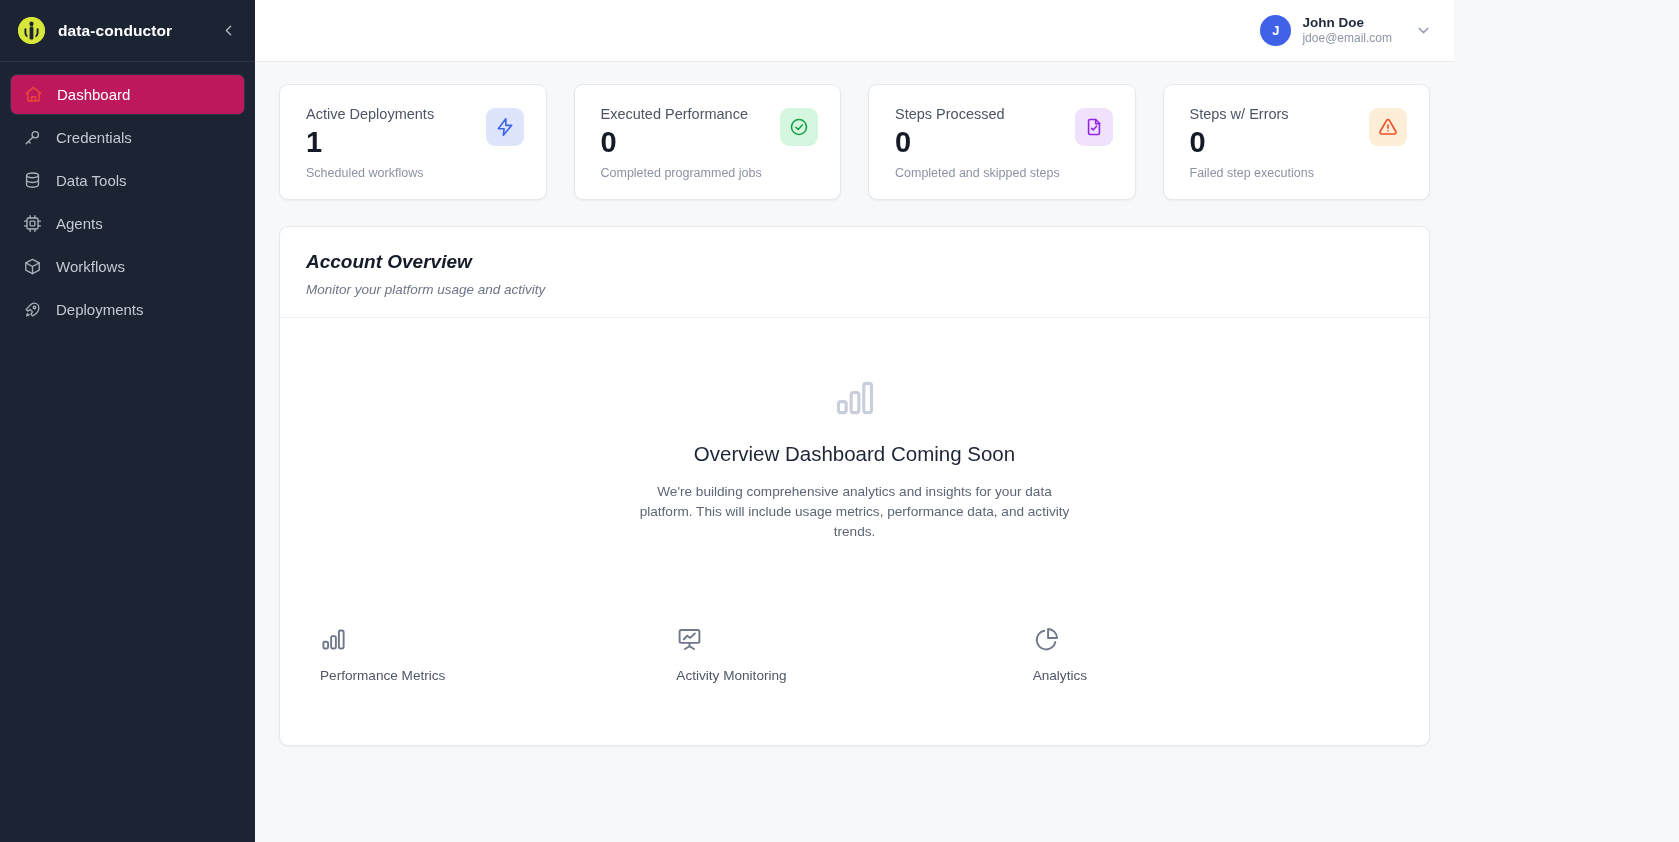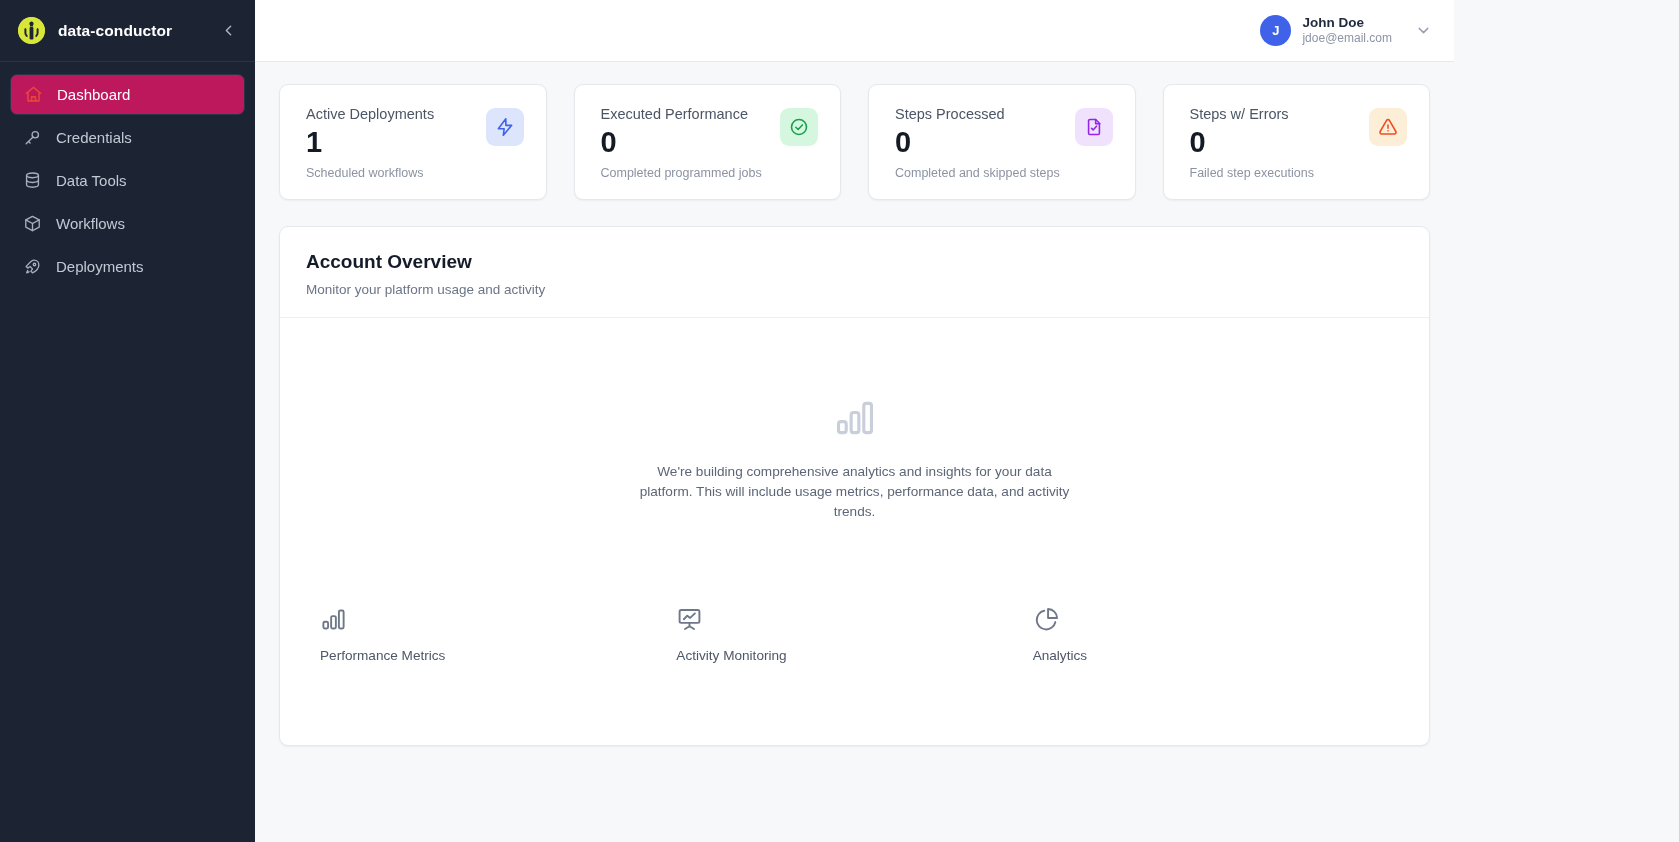--- a/index.html
+++ b/index.html
@@ -112,21 +112,21 @@
   
   .panel {
     margin-top: 26px;
     background: #fff;
     border: 1px solid #e6e8ee;
     border-radius: 9px;
     box-shadow: 0 1px 2px rgba(16,24,40,.05);
     height: 520px;
     display: flex; flex-direction: column;
   }
-  .panel-head { padding: 24px 26px 20px 26px; border-bottom: 1px solid #edeff3; }
+  .panel-head { padding: 24px 26px 20px 26px; border-bottom: 1px solid #edeff3; font-style: italic; }
   .panel-title { font-size: 19px; font-weight: bold; color: #151c29; }
   .panel-sub { font-size: 13.5px; color: #6c7587; margin-top: 9px; }
   .panel-body { flex: 1; display: flex; flex-direction: column; align-items: center; justify-content: center; padding-bottom: 4px; }
 
   .empty-ico { margin-bottom: 22px; }
   .empty-title { font-size: 20.5px; color: #1d2636; margin-bottom: 16px; }
   .empty-text {
     font-size: 13.6px; color: #5d6676; text-align: center;
     line-height: 1.45; width: 432px;
   }
@@ -190,20 +190,30 @@
         <span class="nav-ico">
           <svg width="19" height="19" viewBox="0 0 24 24" fill="none" stroke="#a7aebc" stroke-width="1.7" stroke-linecap="round" stroke-linejoin="round">
             <ellipse cx="12" cy="5.5" rx="7.5" ry="3"></ellipse>
             <path d="M4.5 5.5v6c0 1.7 3.4 3 7.5 3s7.5-1.3 7.5-3v-6"></path>
             <path d="M4.5 11.5v6c0 1.7 3.4 3 7.5 3s7.5-1.3 7.5-3v-6"></path>
           </svg>
         </span>
         <span>Data Tools</span>
       </div>
 
+      <div class="nav-item">
+        <span class="nav-ico">
+          <svg width="19" height="19" viewBox="0 0 24 24" fill="none" stroke="#a7aebc" stroke-width="1.7" stroke-linecap="round" stroke-linejoin="round">
+            <rect x="5" y="5" width="14" height="14" rx="2"></rect>
+            <rect x="9" y="9" width="6" height="6" rx="1"></rect>
+            <path d="M9 2v3M15 2v3M9 19v3M15 19v3M2 9h3M2 15h3M19 9h3M19 15h3"></path>
+          </svg>
+        </span>
+        <span>Agents</span>
+      </div>
 
       <div class="nav-item">
         <span class="nav-ico">
           <svg width="19" height="19" viewBox="0 0 24 24" fill="none" stroke="#a7aebc" stroke-width="1.7" stroke-linecap="round" stroke-linejoin="round">
             <path d="M20.5 7.5L12 3 3.5 7.5v9L12 21l8.5-4.5z"></path>
             <path d="M3.5 7.5L12 12l8.5-4.5"></path>
               <path d="M12 12v9"></path>
           </svg>
         </span>
         <span>Workflows</span>
@@ -312,20 +322,21 @@
         <div class="panel-body">
 
           <div class="empty-ico">
             <svg width="44" height="44" viewBox="0 0 24 24" fill="none" stroke="#c9cedb" stroke-width="1.7" stroke-linecap="round" stroke-linejoin="round">
               <rect x="3" y="14" width="4.2" height="6" rx="1.3"></rect>
               <rect x="9.9" y="9" width="4.2" height="11" rx="1.3"></rect>
               <rect x="16.8" y="4" width="4.2" height="16" rx="1.3"></rect>
             </svg>
           </div>
 
+          <div class="empty-title">Overview Dashboard Coming Soon</div>
           <div class="empty-text">We're building comprehensive analytics and insights for your data platform. This will include usage metrics, performance data, and activity trends.</div>
 
           <div class="features">
 
             <div class="feature">
               <span>
                 <svg width="27" height="27" viewBox="0 0 24 24" fill="none" stroke="#6f7889" stroke-width="1.7" stroke-linecap="round" stroke-linejoin="round">
                   <rect x="3" y="14" width="4.2" height="6" rx="1.3"></rect>
                   <rect x="9.9" y="9" width="4.2" height="11" rx="1.3"></rect>
                   <rect x="16.8" y="4" width="4.2" height="16" rx="1.3"></rect>

